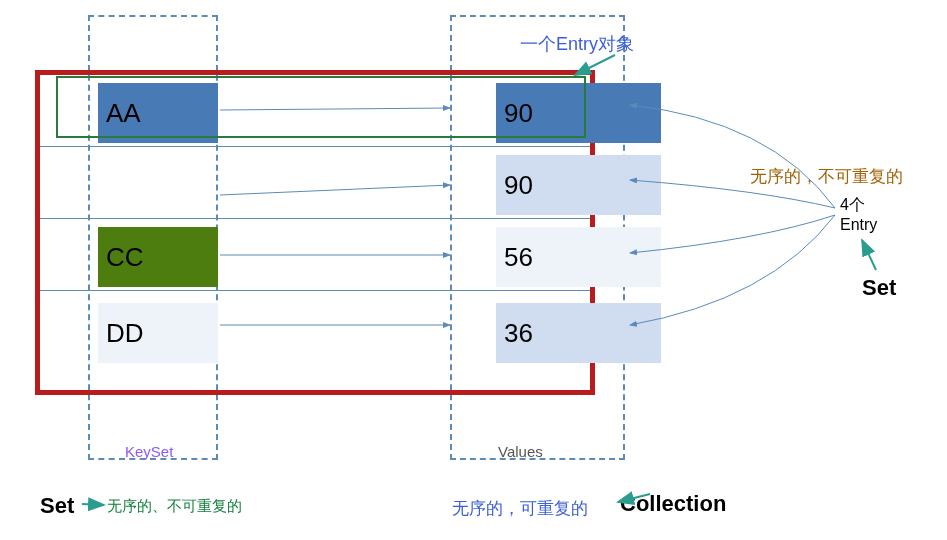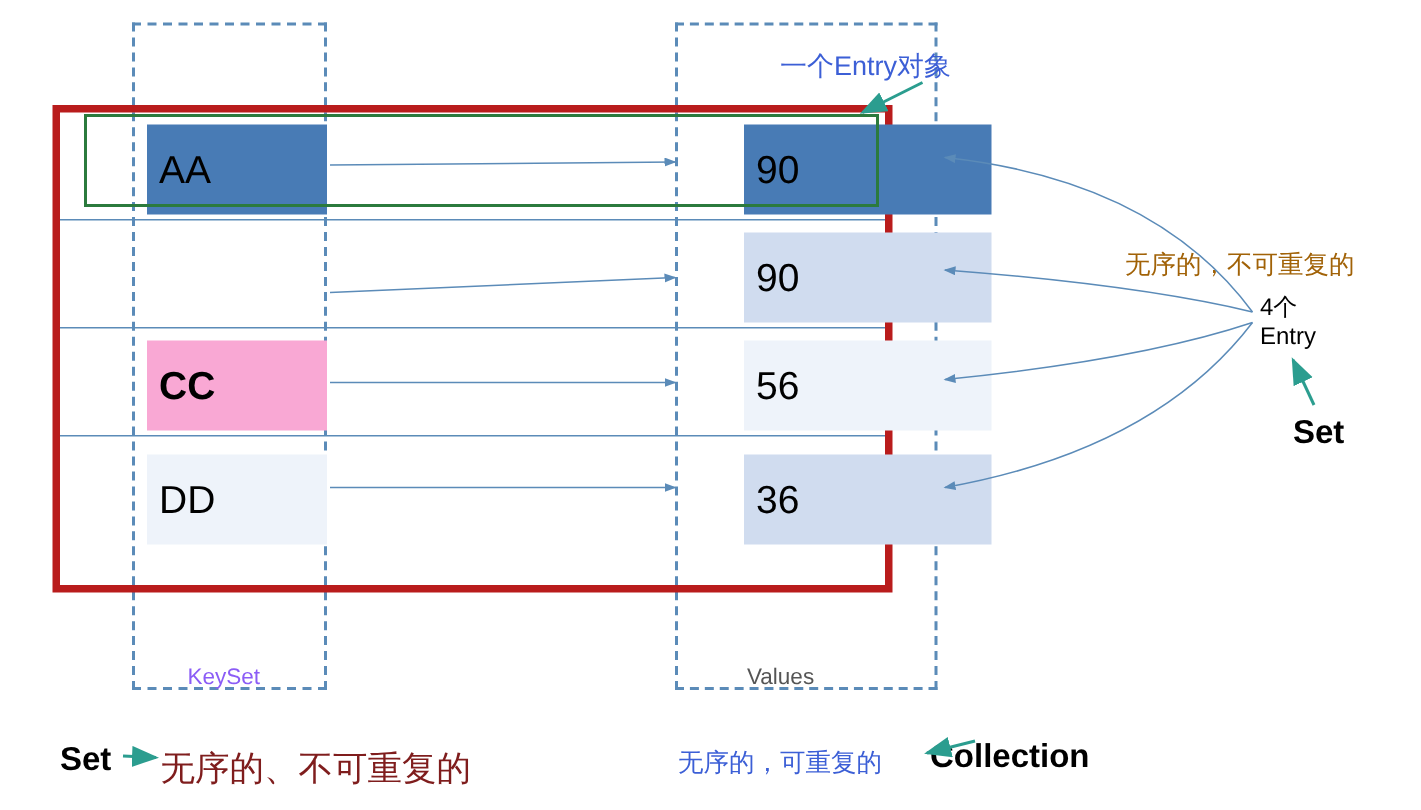--- a/index.html
+++ b/index.html
@@ -53,21 +53,21 @@
   display: flex;
   align-items: center;
   padding-left: 8px;
   font-size: 26px;
   color: #000;
   margin-left: 36px;
 }
 .row4 .value-cell { top: 12px; }
 .bg-dark { background: #487bb5; }
 .bg-med { background: #d0dcef; }
-.bg-light { background: #f9a8d4; font-weight: bold; }
+.bg-light { background: #4d7c0f; }
 .bg-vlight { background: #eef3fa; }
 
 .entry-highlight {
   position: absolute;
   border: 2px solid #2b7a3d;
   left: 56px;
   top: 76px;
   width: 530px;
   height: 62px;
   pointer-events: none;
@@ -129,22 +129,22 @@
   left: 40px;
   top: 493px;
   color: #000;
   font-size: 22px;
   font-weight: bold;
 }
 .bottom-set-desc {
   position: absolute;
   left: 107px;
   top: 497px;
-  color: #7f1d1d;
-  font-size: 23px;
+  color: #15803d;
+  font-size: 15px;
 }
 .bottom-collection-desc {
   position: absolute;
   left: 452px;
   top: 497px;
   color: #3c5fd6;
   font-size: 17px;
 }
 .bottom-collection {
   position: absolute;

